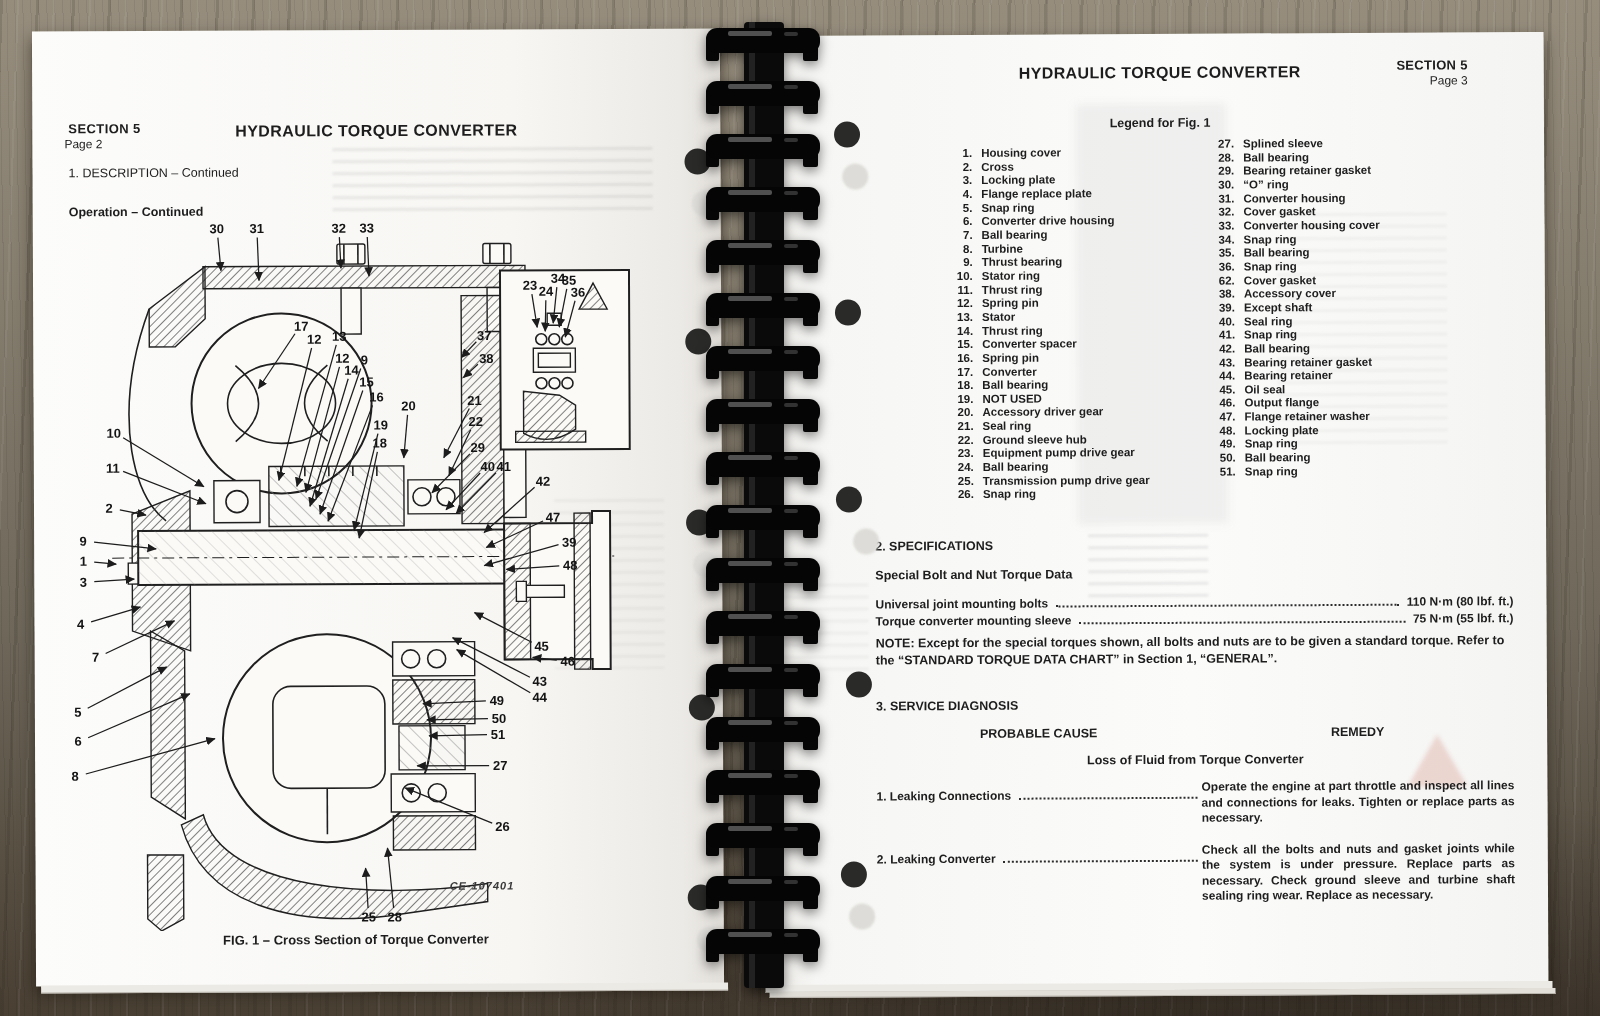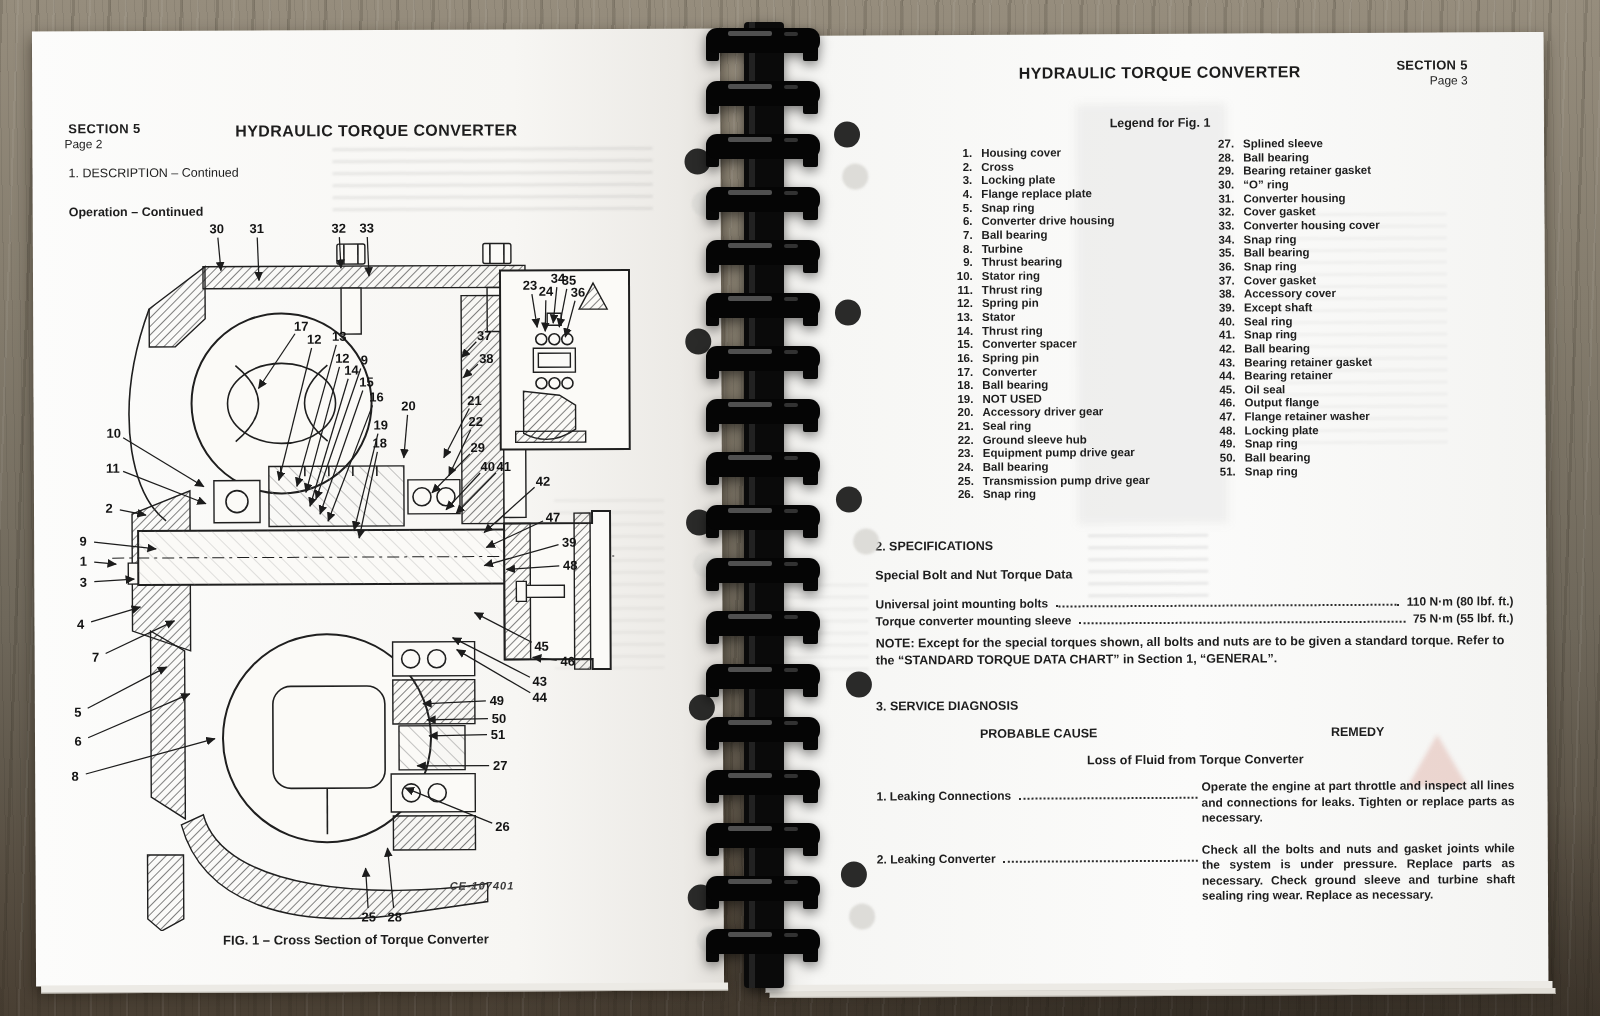--- a/index.html
+++ b/index.html
@@ -505,21 +505,21 @@
         <span class="ln">35.</span>
         <span class="ll">Ball bearing</span>
       </div>
 
       <div class="legend-row">
         <span class="ln">36.</span>
         <span class="ll">Snap ring</span>
       </div>
 
       <div class="legend-row">
-        <span class="ln">37.</span>
+        <span class="ln">62.</span>
         <span class="ll">Cover gasket</span>
       </div>
 
       <div class="legend-row">
         <span class="ln">38.</span>
         <span class="ll">Accessory cover</span>
       </div>
 
       <div class="legend-row">
         <span class="ln">39.</span>

